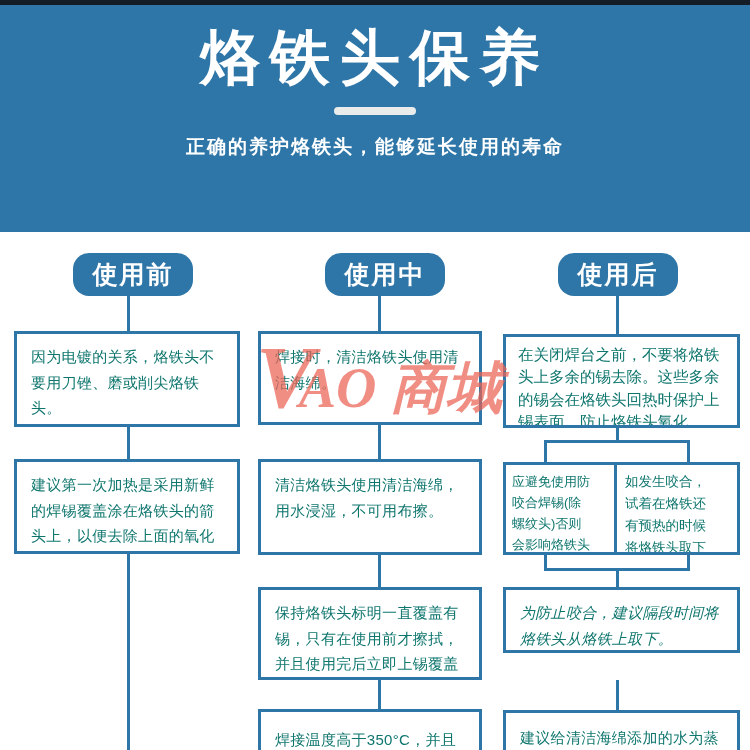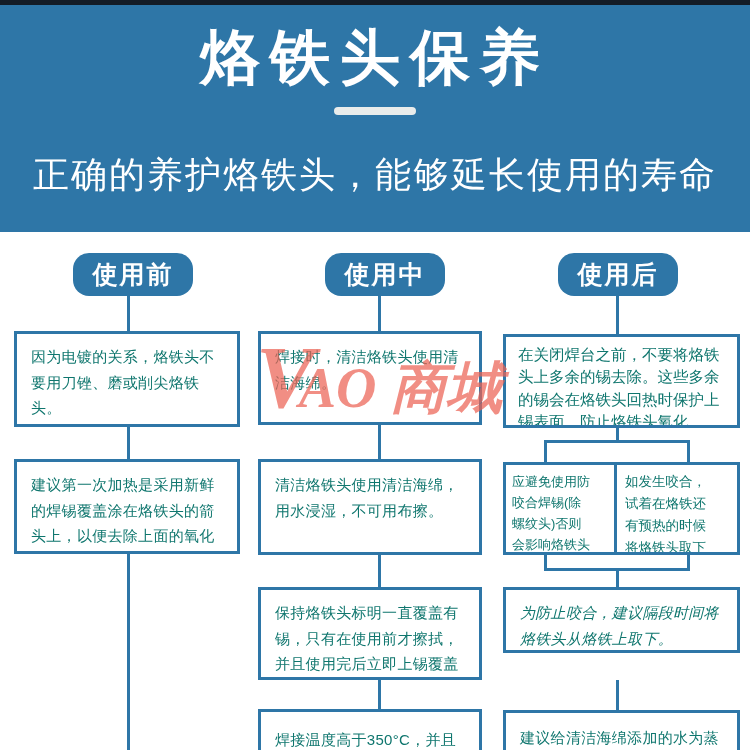--- a/index.html
+++ b/index.html
@@ -15,21 +15,21 @@
   }
   .title {
     margin:0; padding-top:20px; font-size:60px; font-weight:bold;
     letter-spacing:10px; line-height:1.1;
   }
   .divider {
     width:82px; height:8px; background:#e9eceb; border-radius:4px;
     margin:16px auto 0 auto;
   }
   .subtitle {
-    margin-top:36px; font-size:36px; font-weight:normal; letter-spacing:2px;
+    margin-top:19px; font-size:19px; font-weight:bold; letter-spacing:2px;
   }
   .pill {
     position:absolute; top:253px; width:120px; height:43px;
     background:#2e76a7; color:#fff; border-radius:16px;
     font-size:25px; font-weight:bold; line-height:43px; text-align:center;
     letter-spacing:2px; z-index:2;
   }
   .vline { position:absolute; width:3px; background:#2e76a7; }
   .hline { position:absolute; height:3px; background:#2e76a7; }
   .box {

